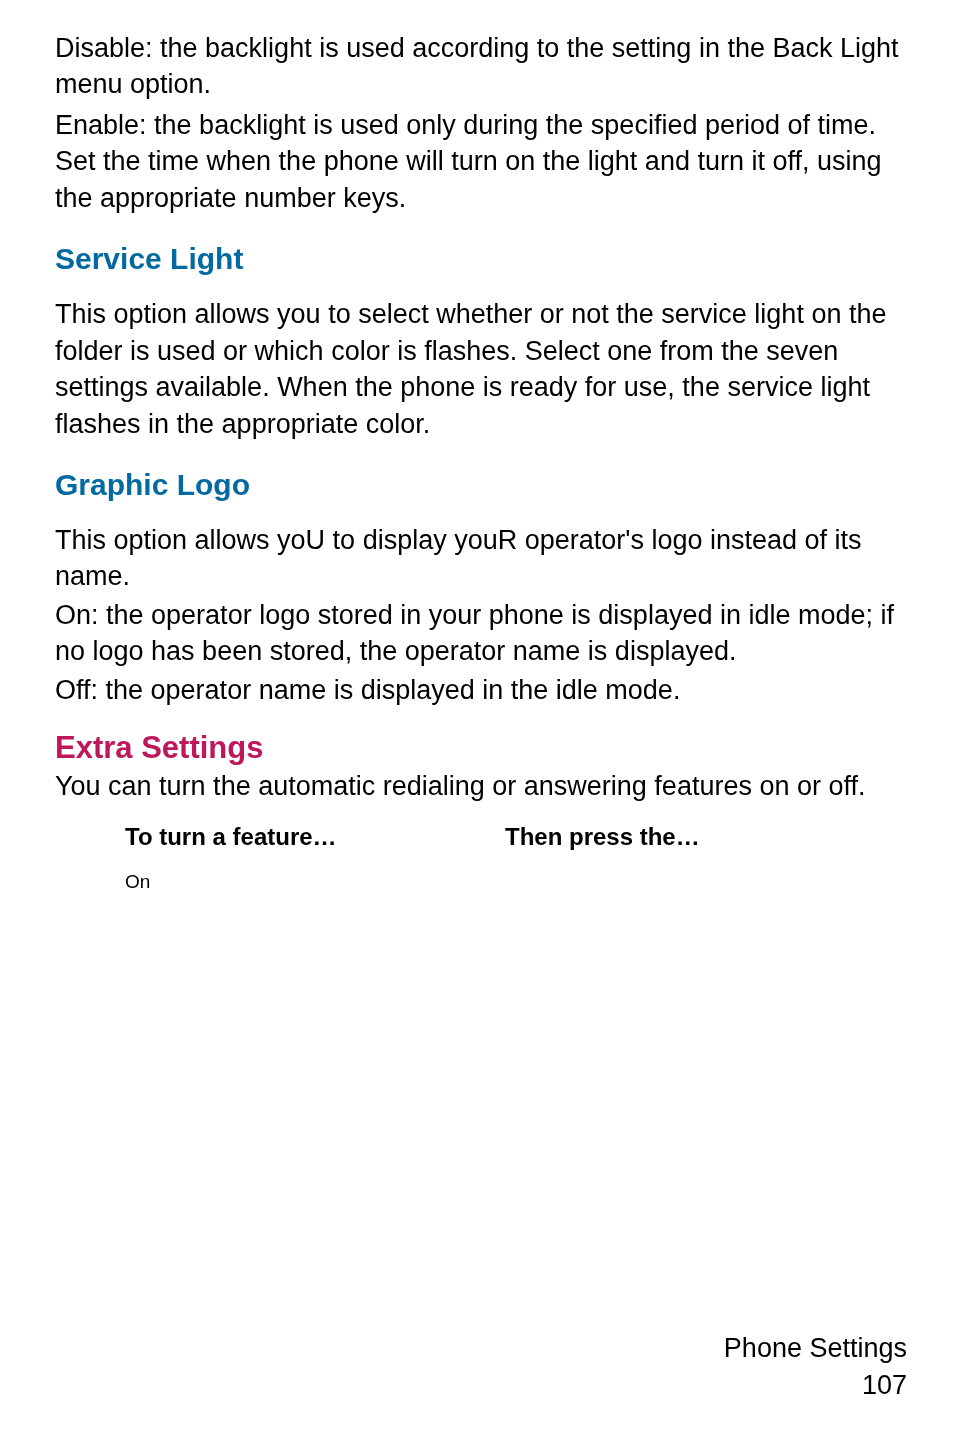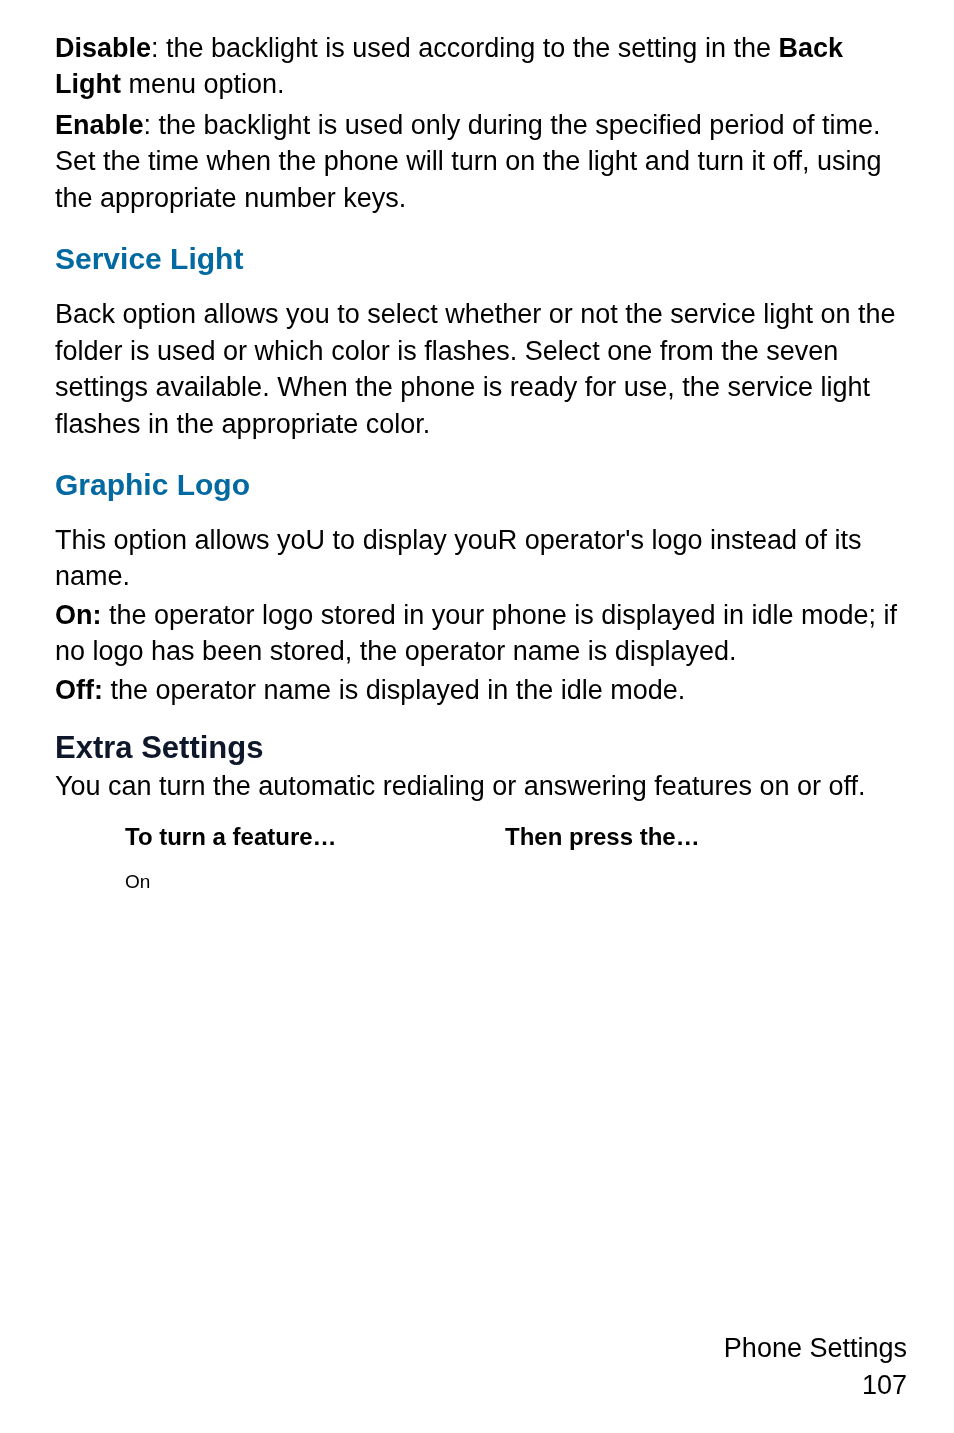--- a/index.html
+++ b/index.html
@@ -25,32 +25,32 @@
       font-family: "Arial Black", Helvetica, Arial, sans-serif;
       font-weight: 900;
       color: #0369a1;
       font-size: 30px;
       margin-top: 26px;
       margin-bottom: 20px;
     }
     .heading-orange {
       font-family: Helvetica, Arial, sans-serif;
       font-weight: bold;
-      color: #0f172a;
+      color: #be185d;
       font-size: 31px;
       margin-top: 22px;
       margin-bottom: 2px;
     }
     .section-para {
       font-size: 27px;
       line-height: 1.35;
       margin-bottom: 2px;
     }
     .bold {
-      font-weight: bold;
+      font-weight: normal;
     }
     .table-wrap {
       margin-top: 18px;
       padding-left: 70px;
       padding-right: 40px;
     }
     .table-header-row {
       display: flex;
       font-family: "Arial Black", Helvetica, Arial, sans-serif;
       font-weight: 900;
@@ -89,21 +89,21 @@
 <div class="body-text">
   <span class="bold">Disable</span><span>: the backlight is used according to the setting in the </span><span class="bold">Back Light</span><span> menu option.</span>
 </div>
 
 <div class="body-text">
   <span class="bold">Enable</span><span>: the backlight is used only during the specified period of time. Set the time when the phone will turn on the light and turn it off, using the appropriate number keys.</span>
 </div>
 
 <div class="heading-magenta">Service Light</div>
 
-<div class="section-para">Back option allows you to select whether or not the service light on the folder is used or which color is flashes. Select one from the seven settings available. When the phone is ready for use, the service light flashes in the appropriate color.</div>
+<div class="section-para">This option allows you to select whether or not the service light on the folder is used or which color is flashes. Select one from the seven settings available. When the phone is ready for use, the service light flashes in the appropriate color.</div>
 
 <div class="heading-magenta">Graphic Logo</div>
 
 <div class="section-para">This option allows yoU to display youR operator's logo instead of its name.</div>
 
 <div class="section-para">
   <span class="bold">On:</span><span> the operator logo stored in your phone is displayed in idle mode; if no logo has been stored, the operator name is displayed.</span>
 </div>
 
 <div class="section-para">

